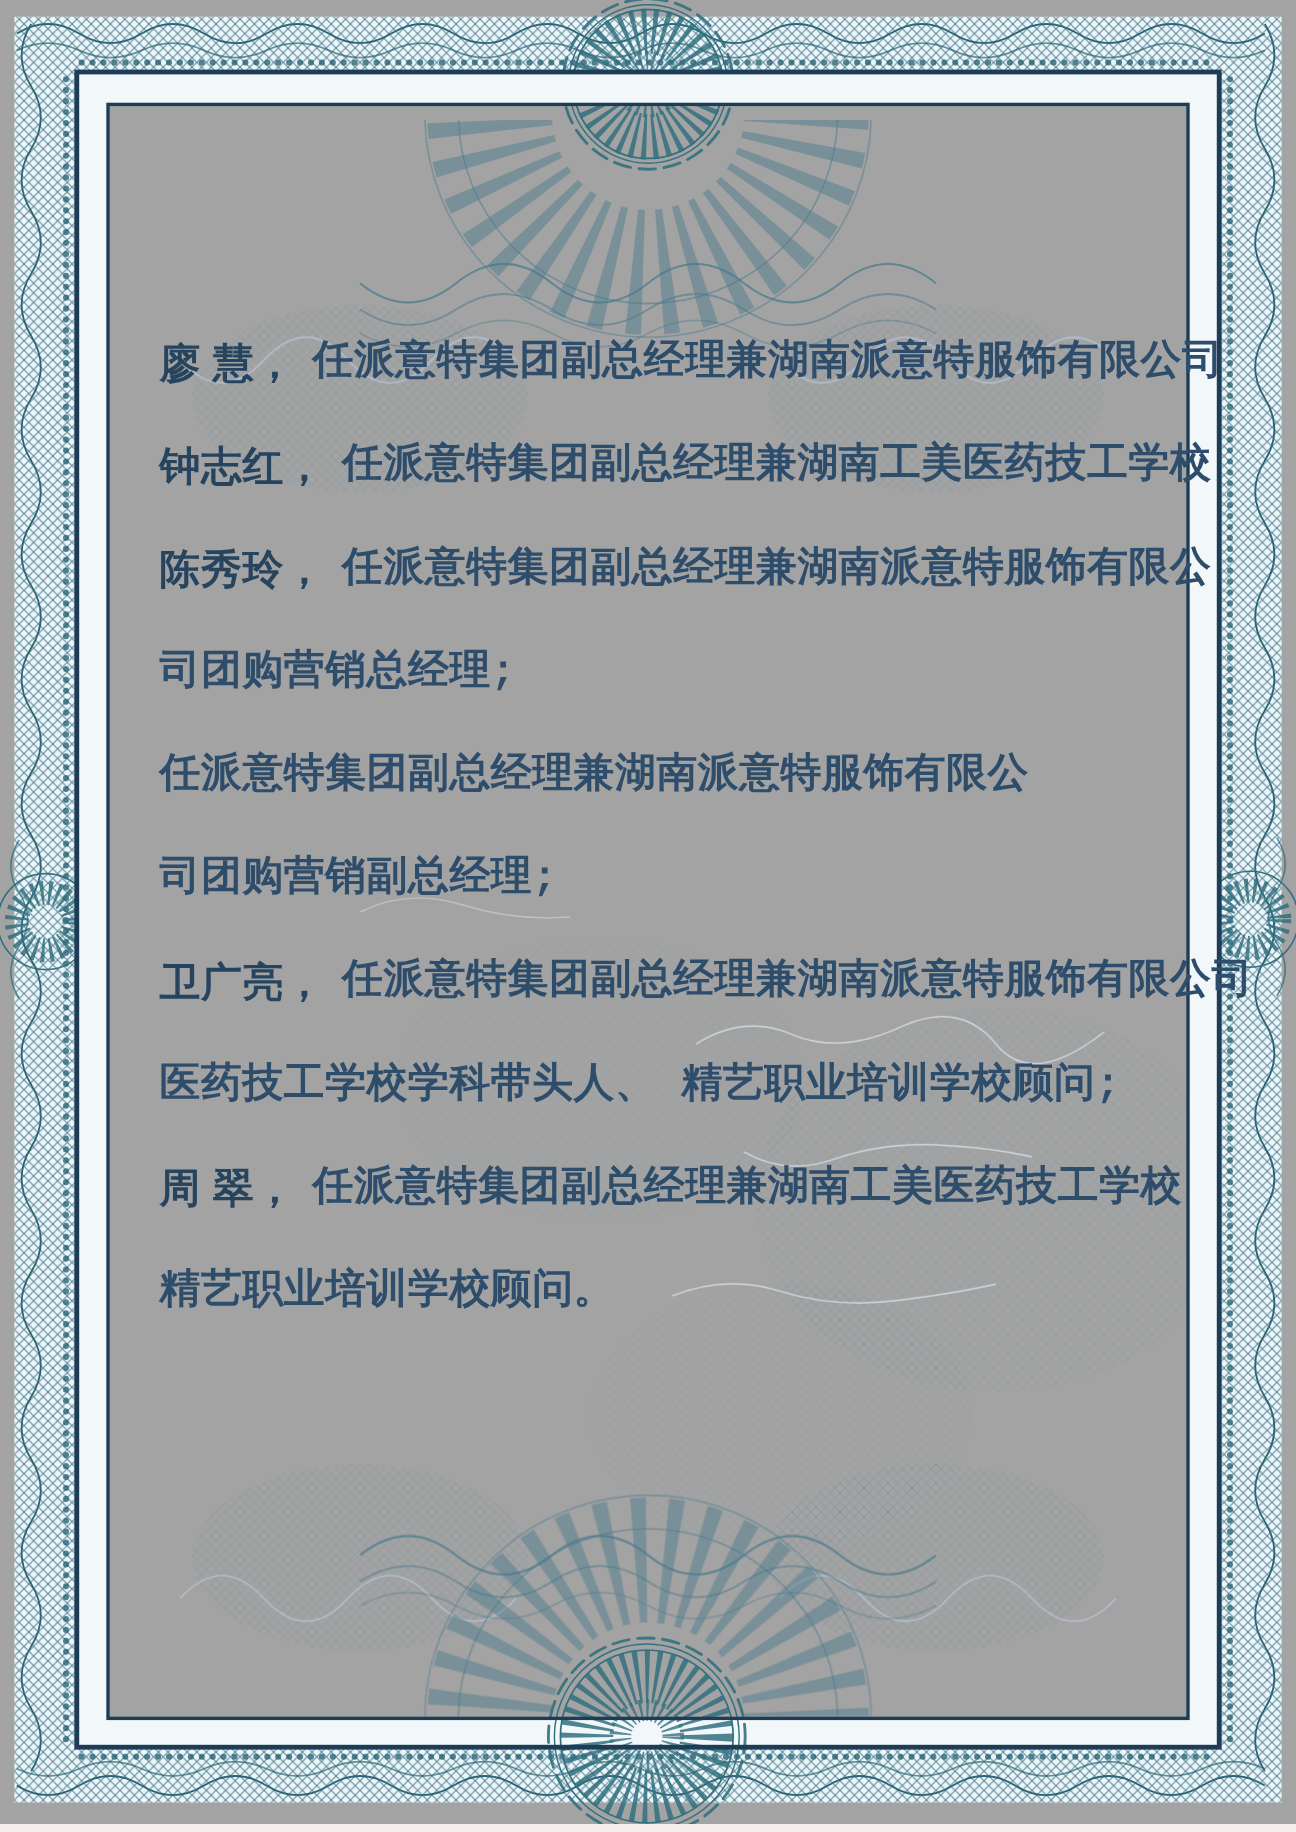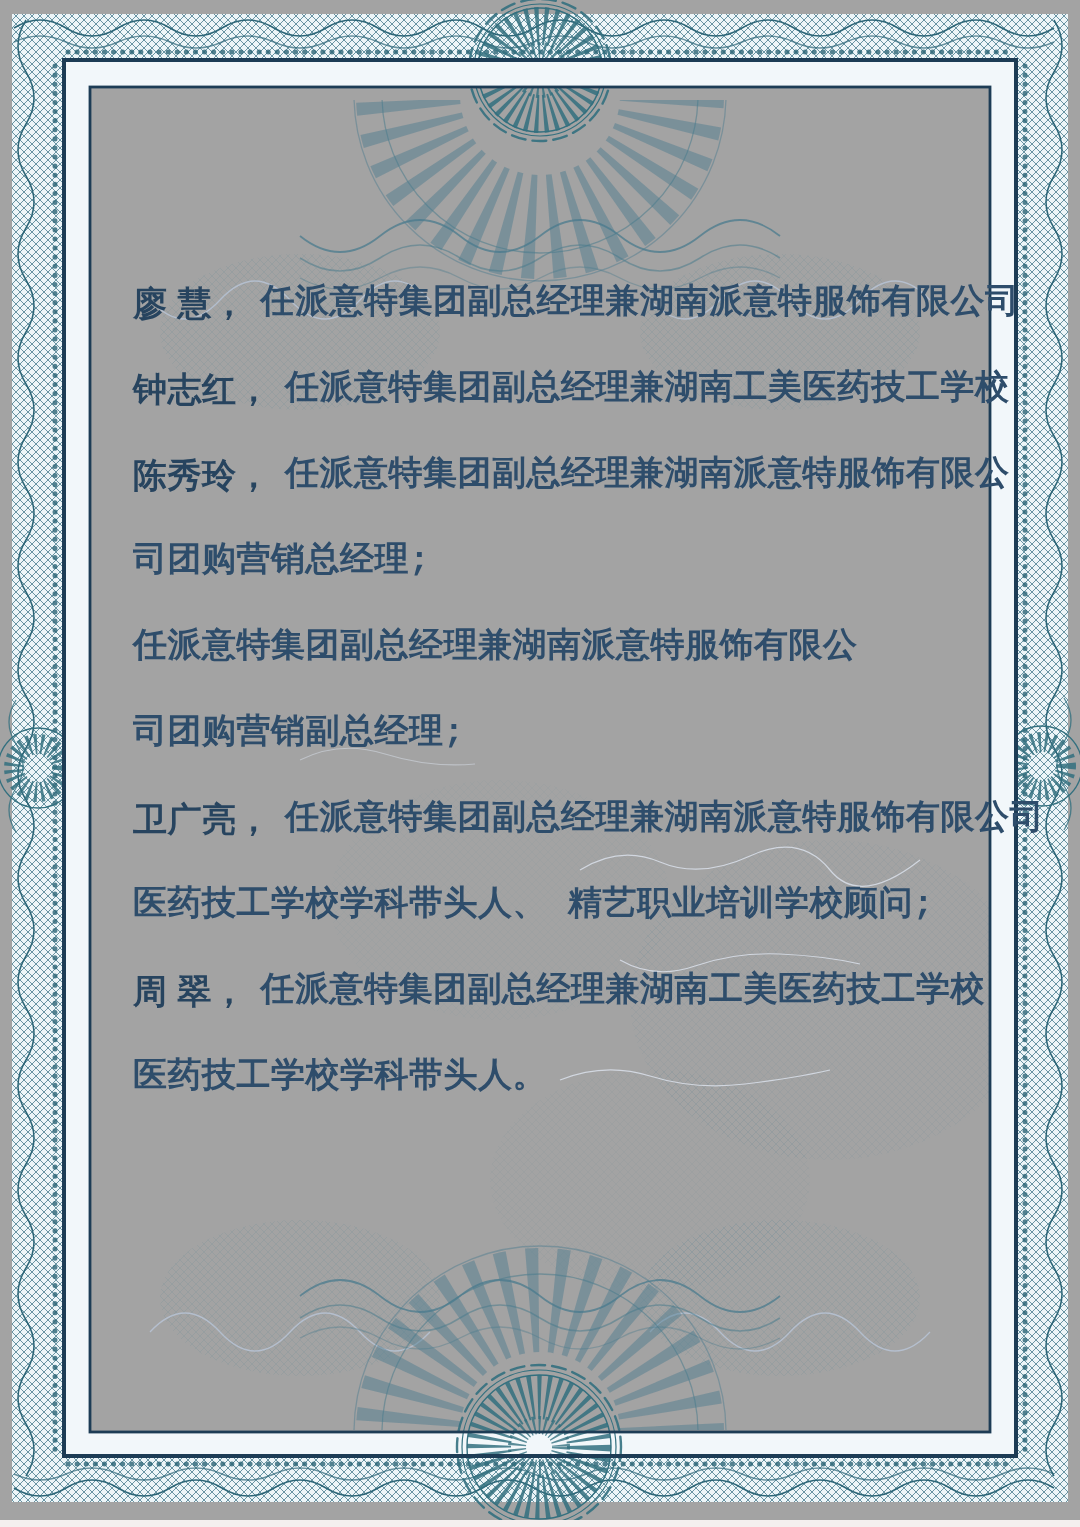--- a/index.html
+++ b/index.html
@@ -172,17 +172,17 @@
         <span class="ltext">任派意特集团副总经理兼湖南派意特服饰有限公司</span>
       </div>
     <div class="line">
         <span class="ltext">医药技工学校学科带头人、 精艺职业培训学校顾问;</span>
       </div>
     <div class="line">
         <span class="pname">周 翠，</span>
         <span class="ltext">任派意特集团副总经理兼湖南工美医药技工学校</span>
       </div>
     <div class="line">
-        <span class="ltext">医药技工学校学科带头人。</span>
+        <span class="ltext">精艺职业培训学校顾问。</span>
       </div>
   </div>
 
 </div>
 
 </body></html>

